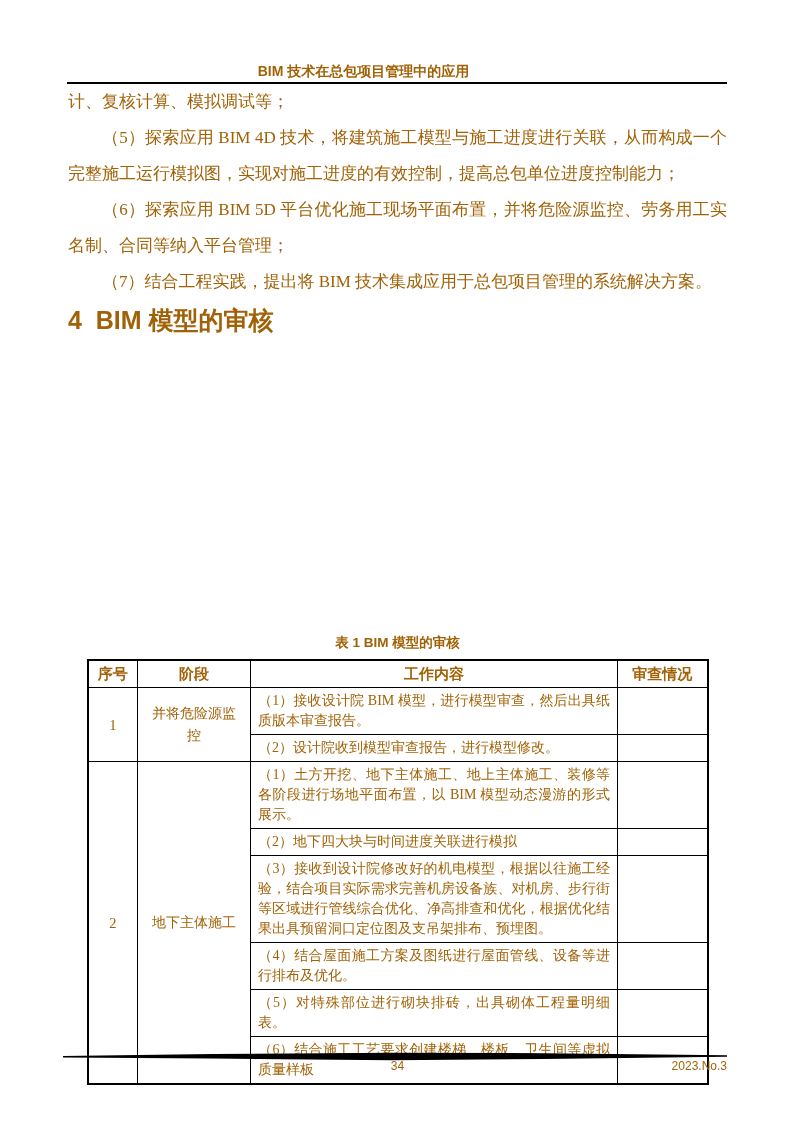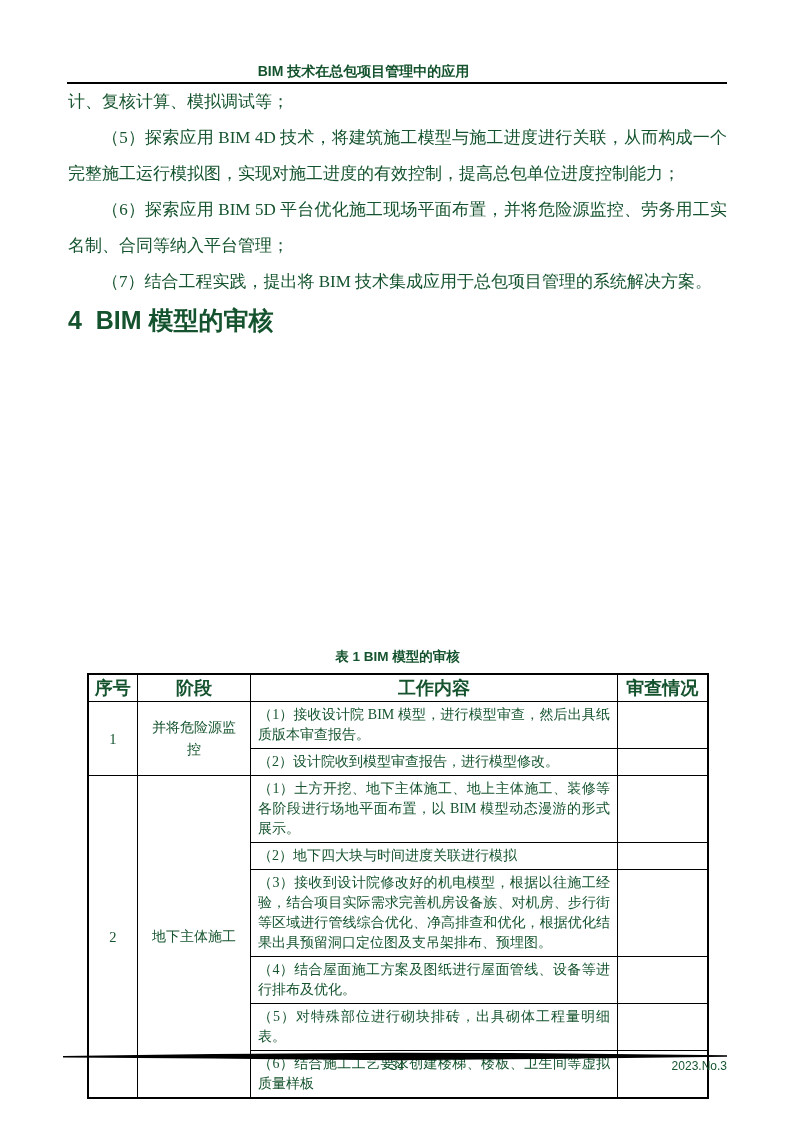--- a/index.html
+++ b/index.html
@@ -2,21 +2,21 @@
 <html><head>
 <meta charset="utf-8">
 <style>
   * { box-sizing: border-box; margin: 0; padding: 0; }
   html, body { background: #ffffff; }
   .page {
     position: relative;
     width: 727px;
     height: 1122px;
     background: #ffffff;
-    color: #14532d;
+    color: #a16207;
     overflow: hidden;
     font-family: "Liberation Serif", "DejaVu Serif", serif;
   }
   .running-title {
     position: absolute;
     top: 62px; left: 0; width: 100%;
     text-align: center;
     font-family: "Liberation Sans", "DejaVu Sans", sans-serif;
     font-weight: 700;
     font-size: 14px;
@@ -46,41 +46,41 @@
     line-height: 36px;
     text-align: left;
   }
   .section-paragraph { margin-top: 4px; }
   .table-area {
     position: absolute;
     top: 630px; left: 68px;
     width: 659px;
   }
   .table-caption {
-    margin-top: 16px;
+    margin-top: 2px;
     text-align: center;
     font-family: "Liberation Sans", "DejaVu Sans", sans-serif;
     font-weight: 700;
     font-size: 13.5px;
     line-height: 22px;
   }
   table.review-table {
     margin: 5px auto 0;
     width: 620px;
     table-layout: fixed;
     border-collapse: collapse;
     border: 2px solid #000000;
   }
   .review-table th, .review-table td {
     border: 1px solid #000000;
   }
   .review-table th {
     font-family: "Liberation Sans", "DejaVu Sans", sans-serif;
     font-weight: 700;
-    font-size: 18px;
+    font-size: 15px;
     line-height: 26px;
     padding: 0;
     text-align: center;
   }
   .review-table td {
     font-size: 14px;
     line-height: 20px;
     padding: 3px 7px;
     text-align: justify;
     vertical-align: middle;

